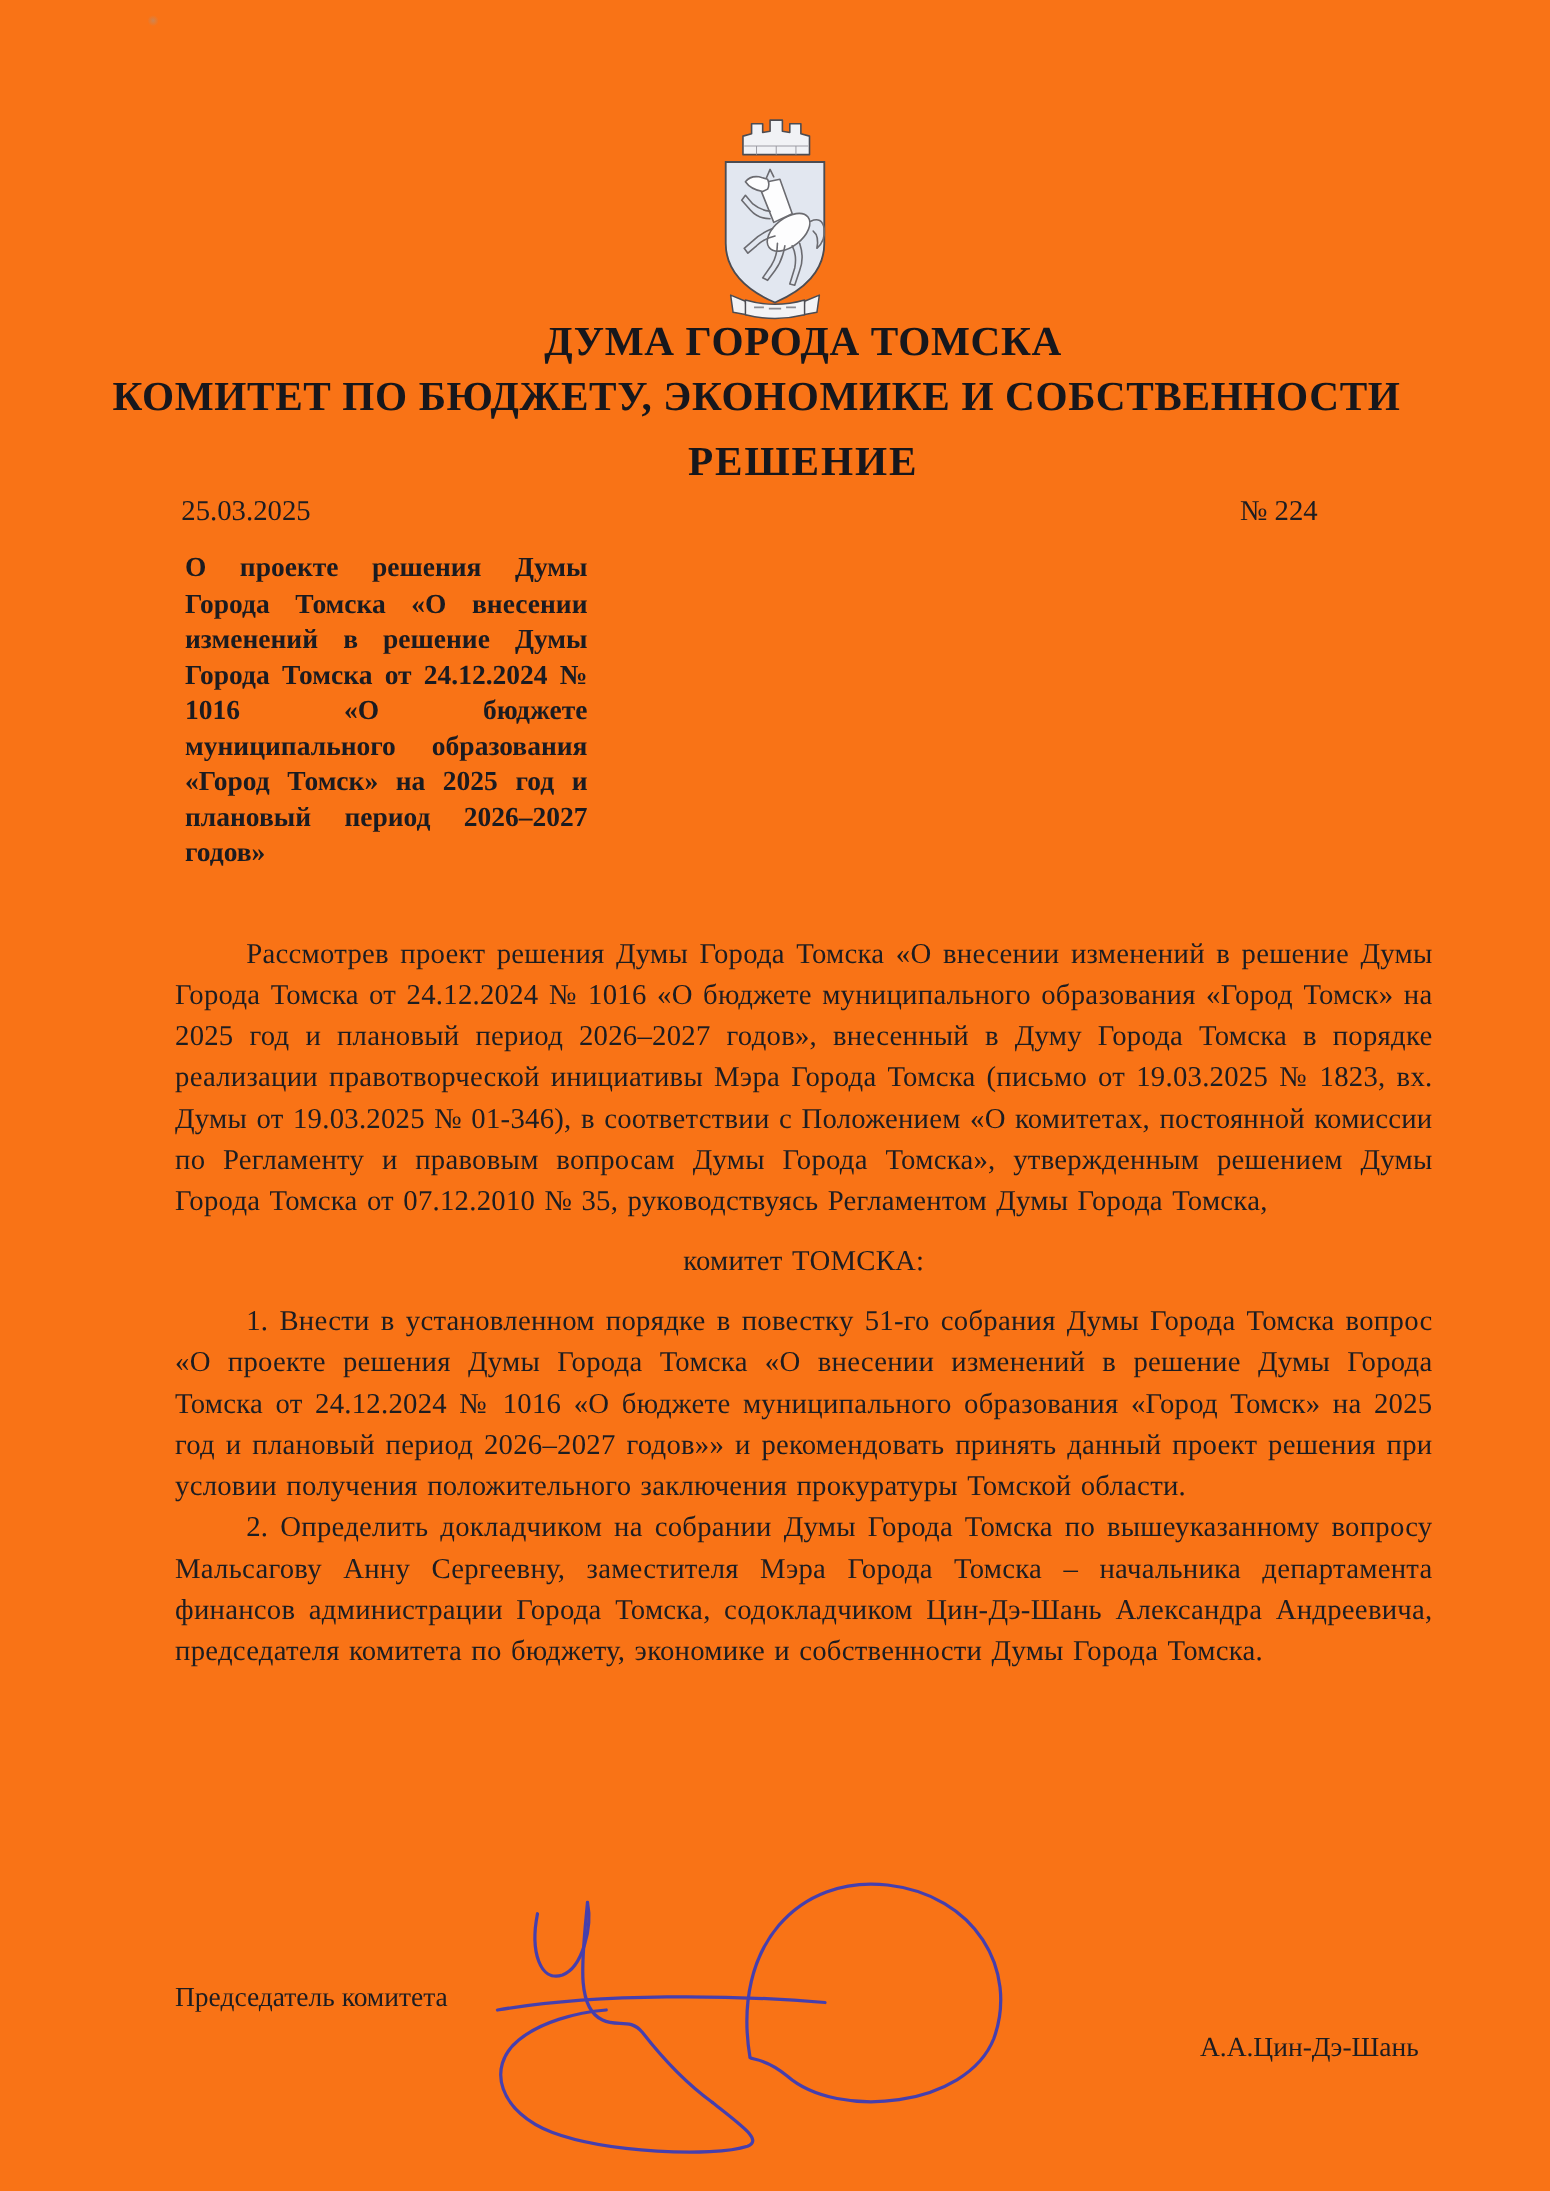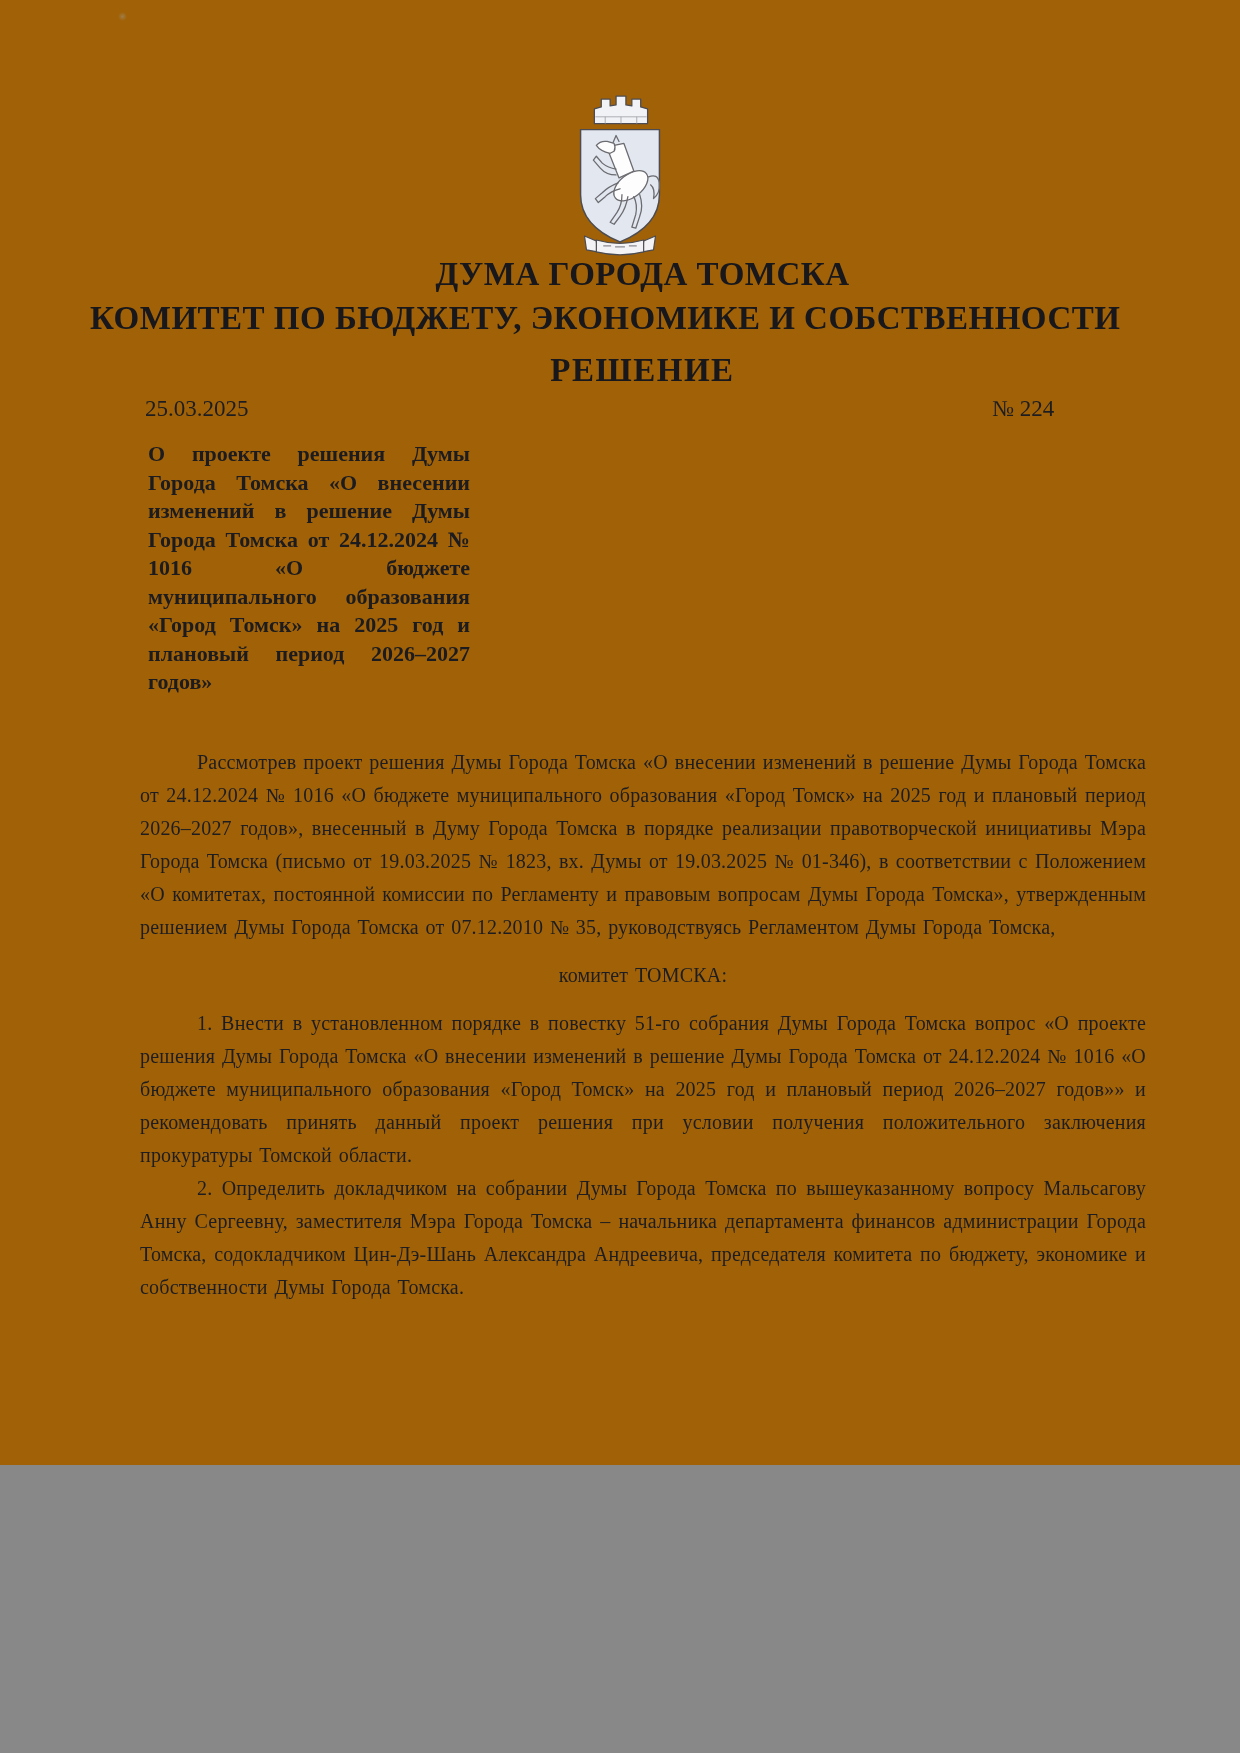--- a/index.html
+++ b/index.html
@@ -1,20 +1,20 @@
 <!DOCTYPE html>
 <html><head>
 <meta charset="utf-8">
 <style>
   html,body{margin:0;padding:0;background:#888;}
   .page{
     position:relative;
-    width:1240px;height:1465px;
+    width:1240px;height:1753px;
     margin:0 auto;
-    background:#a16207;
+    background:#f97316;
     font-family:"Liberation Serif", serif;
     color:#1d1d21;
     overflow:hidden;
   }
   .artifact{
     position:absolute;left:118px;top:12px;width:9px;height:9px;
     background:radial-gradient(circle,#9a9a9a 0%,rgba(255,255,255,0) 70%);
     opacity:.45;border-radius:50%;
   }
   .emblem{position:absolute;top:84px;left:0;width:100%;text-align:center;}
@@ -40,21 +40,21 @@
   }
   .meta-date{position:absolute;left:5px;top:0;}
   .meta-number{position:absolute;left:852px;top:0;}
   .subject{
     position:absolute;top:440px;left:148px;width:322px;
     font-size:22px;font-weight:bold;line-height:28.5px;
     text-align:justify;color:#1b1b20;
   }
   .docbody{
     position:absolute;top:746px;left:140px;width:1006px;
-    font-size:20px;line-height:33px;text-align:justify;
+    font-size:23px;line-height:33px;text-align:justify;
     letter-spacing:.2px;word-spacing:1.5px;color:#1d1d21;
   }
   .docbody p{margin:0;text-indent:57px;}
   .docbody .reshil{
     text-align:center;text-indent:0;margin:15px 0 15px 0;
   }
   .sig-row{
     position:absolute;top:1585px;left:140px;width:1005px;
     font-size:22px;
   }

